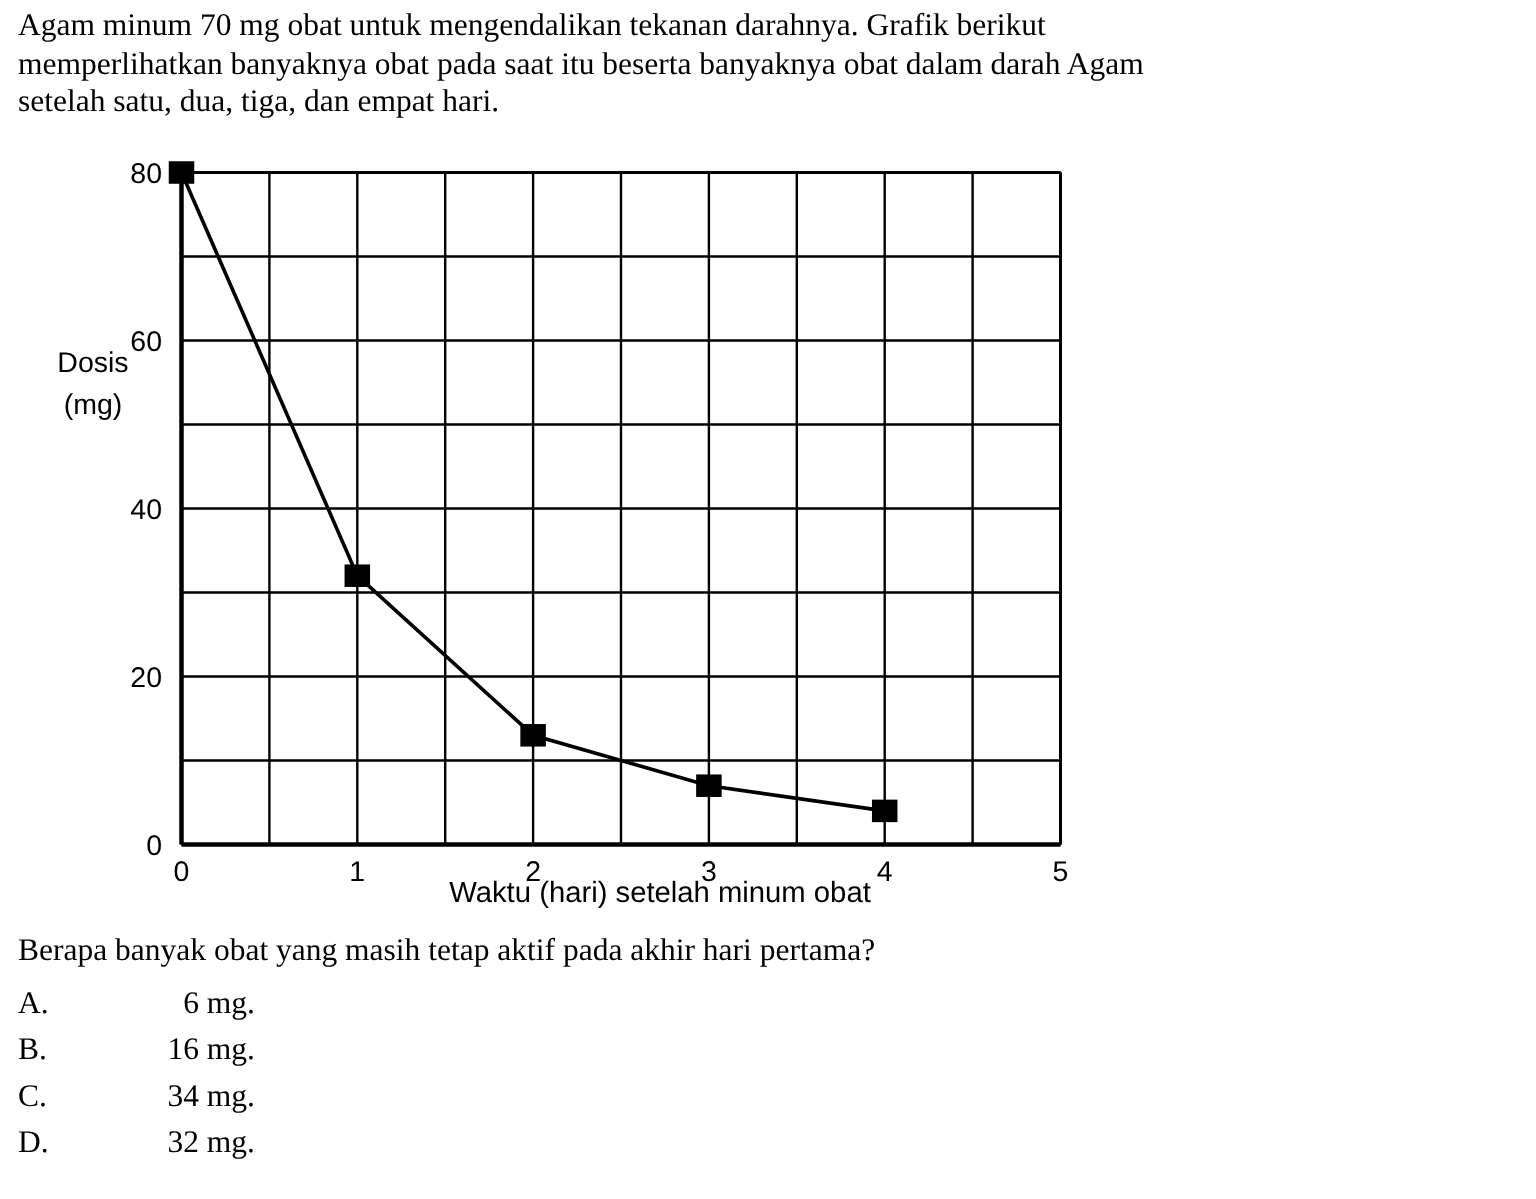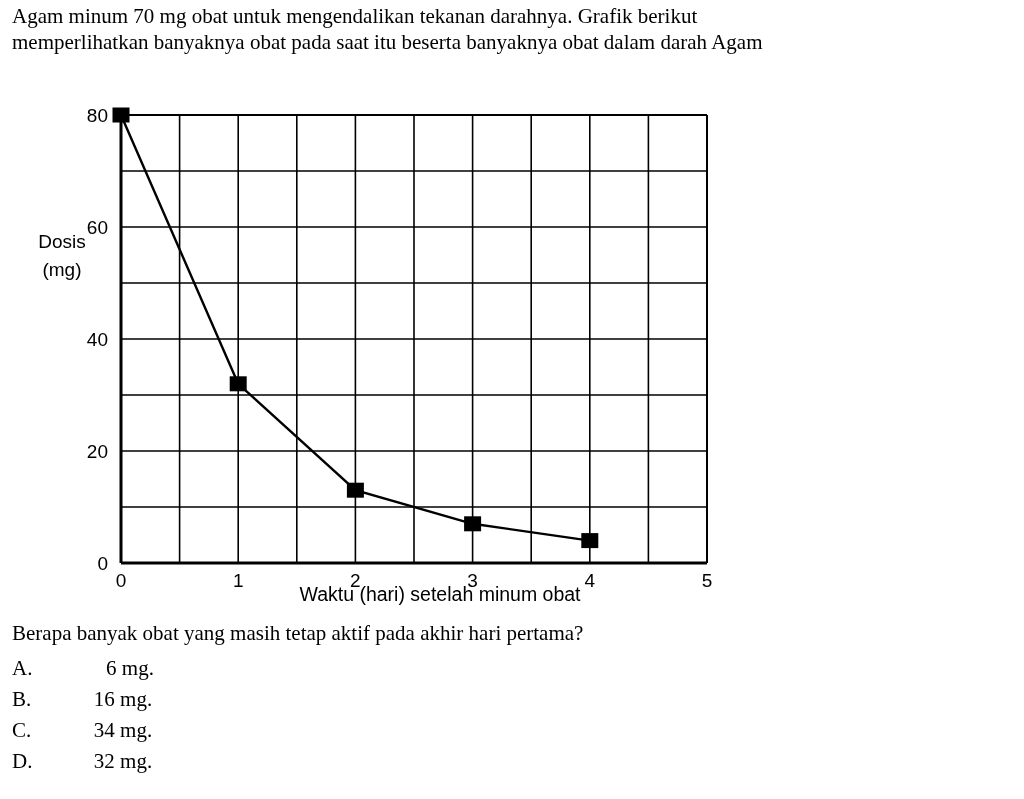--- a/index.html
+++ b/index.html
@@ -87,34 +87,35 @@
     font-family: "Liberation Serif", serif;
     font-size: 21px;
   }
   .option-key {
     width: 48px;
     flex: none;
   }
   .option-val {
     width: 110px;
     flex: none;
-    text-align: center;
+    text-align: right;
     padding-left: 16px;
     box-sizing: border-box;
   }
   .option-val.narrow {
     padding-left: 30px;
   }
 </style>
 </head>
 <body>
 
 <div id="intro">
   <div>Agam minum 70 mg obat untuk mengendalikan tekanan darahnya. Grafik berikut</div>
   <div>memperlihatkan banyaknya obat pada saat itu beserta banyaknya obat dalam darah Agam</div>
+  <div class="last-line">setelah satu, dua, tiga, dan empat hari.</div>
 </div>
 
 <div id="chart-figure">
   <svg id="chart-svg" width="800" height="520" viewBox="0 0 800 520">
 
     <g id="grid-layer">
         <line x1="121" y1="19" x2="121" y2="467" stroke="#000000" stroke-width="1.6"></line>
         <line x1="179.6" y1="19" x2="179.6" y2="467" stroke="#000000" stroke-width="1.6"></line>
         <line x1="238.2" y1="19" x2="238.2" y2="467" stroke="#000000" stroke-width="1.6"></line>
         <line x1="296.79999999999995" y1="19" x2="296.79999999999995" y2="467" stroke="#000000" stroke-width="1.6"></line>

